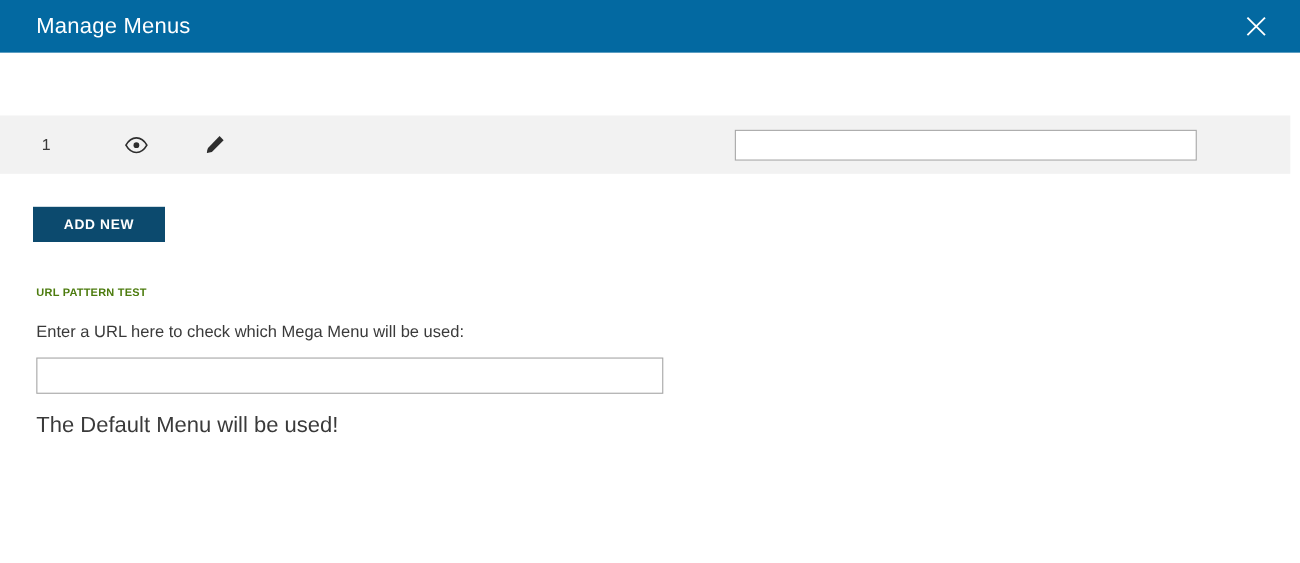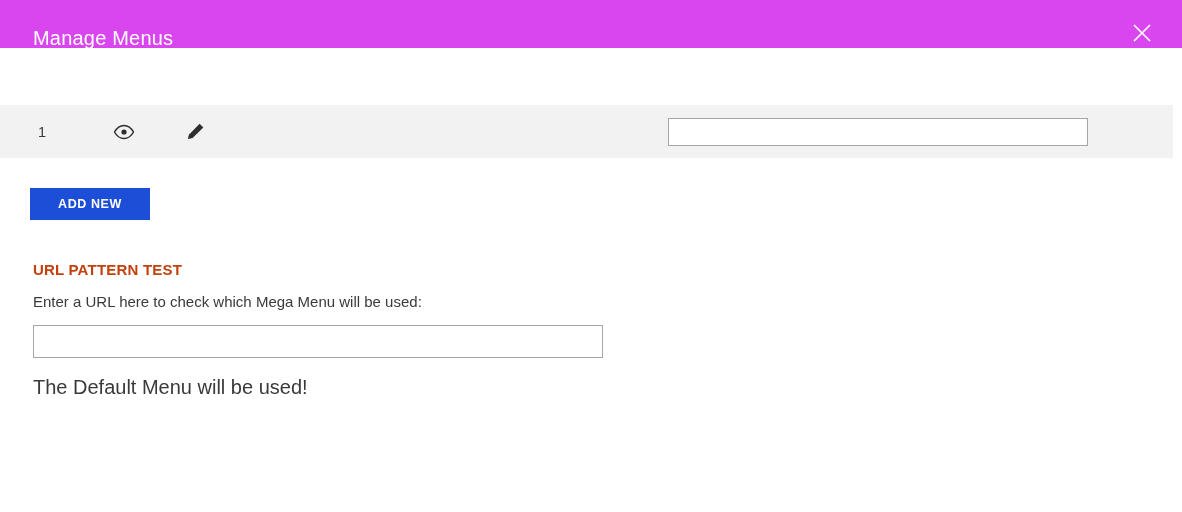--- a/index.html
+++ b/index.html
@@ -15,23 +15,23 @@
     overflow: hidden;
   }
 
   
   .titlebar {
     position: absolute;
     left: 0;
     top: 0;
     width: 1182px;
     height: 48px;
-    background: #d946ef;
-    display: flex;
-    align-items: flex-end;
+    background: #0369a1;
+    display: flex;
+    align-items: center;
     justify-content: space-between;
   }
   .titlebar-title {
     margin-left: 33px;
     color: #ffffff;
     font-size: 20px;
     font-weight: 400;
     letter-spacing: 0.2px;
     line-height: 1;
   }
@@ -111,41 +111,41 @@
   }
   .icon-btn svg { display: block; }
 
   
   .add-new-button {
     position: absolute;
     left: 30px;
     top: 188px;
     width: 120px;
     height: 32px;
-    background: #1d4ed8;
+    background: #0c4a6e;
     color: #ffffff;
     font-size: 12.5px;
     font-weight: bold;
     letter-spacing: 0.6px;
     border: none;
     cursor: pointer;
     display: flex;
     align-items: center;
     justify-content: center;
     font-family: "Liberation Sans", sans-serif;
   }
 
   
   .section-title {
     position: absolute;
     left: 33px;
     top: 261px;
-    font-size: 15px;
+    font-size: 10px;
     font-weight: bold;
-    color: #c2410c;
+    color: #4d7c0f;
     letter-spacing: 0.2px;
   }
   .section-desc {
     position: absolute;
     left: 33px;
     top: 293px;
     font-size: 15px;
     color: #3a3a3a;
   }
   .url-test-input {

